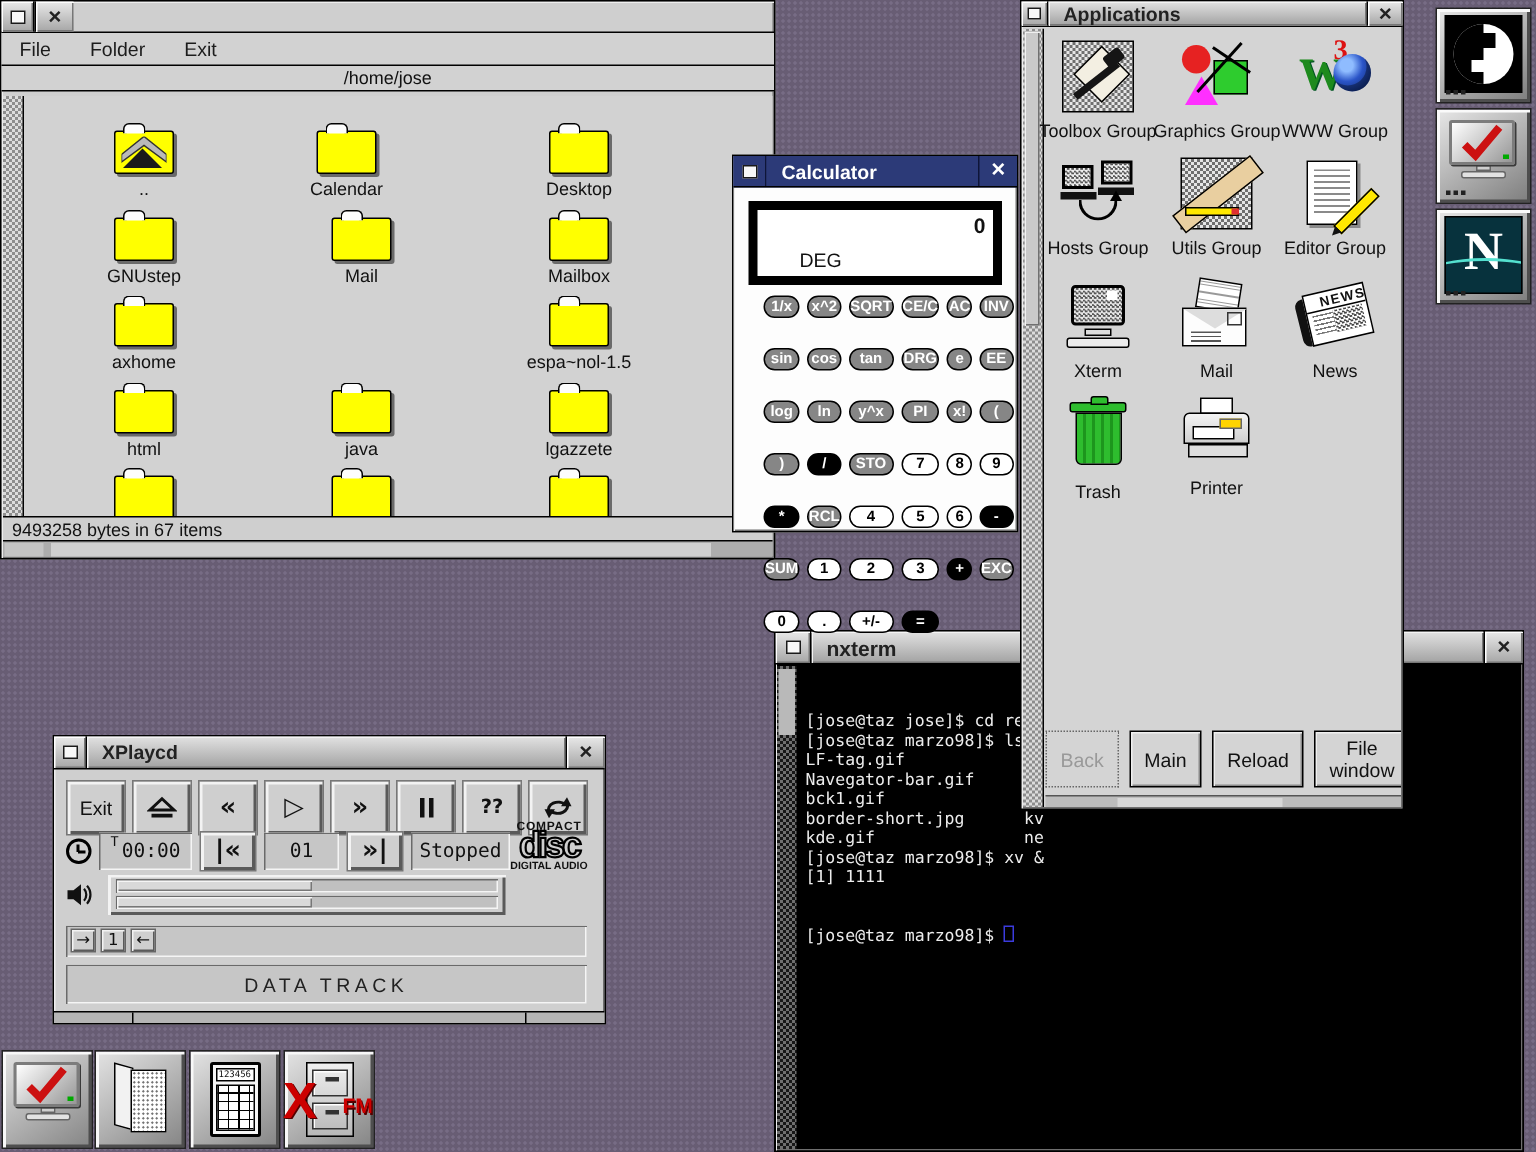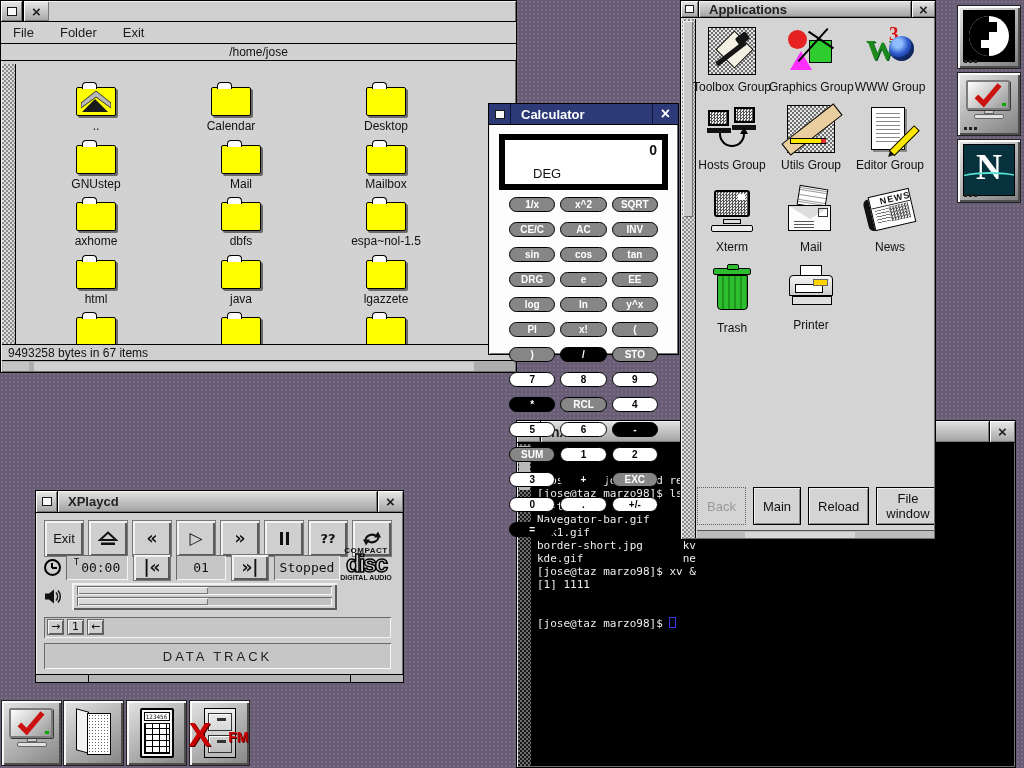--- a/index.html
+++ b/index.html
@@ -51,21 +51,21 @@
   
   #calculator { left:488px; top:103px; width:191px; height:252px; z-index:5; background:#fdfdfd; }
   #calculator .titlebar { background:#2c3a78; }
   #calculator .tb-btn, #calculator .tb-title, #calculator .tb-close {
       background:#2c3a78; box-shadow:none; border-color:#0e1538; }
   #calculator .tb-title { color:#fff; }
   #calculator .tb-close { color:#fff; font-size:16px; }
   .calc-display { margin:9px 10px 7px; height:56px; border:6px solid #000; background:#fff; position:relative; }
   .calc-value { position:absolute; right:5px; top:2px; font-size:14px; font-weight:bold; color:#111; }
   .calc-mode { position:absolute; left:28px; bottom:3px; font-size:13px; color:#111; }
-  .calc-keys { display:grid; grid-template-columns:repeat(3,1fr); grid-auto-rows:15px; gap:10px 5px; padding:0 20px; }
+  .calc-keys { display:grid; grid-template-columns:repeat(6,1fr); grid-auto-rows:15px; gap:20px 5px; padding:0 20px; }
   .calc-key { border-radius:8px; font-size:10px; font-weight:bold; text-align:center; line-height:13px;
               border:1px solid #000; cursor:pointer; padding:0; font-family:"Liberation Sans",sans-serif; }
   .calc-key.t-fn  { background:#868686; color:#fff; }
   .calc-key.t-num { background:#fff; color:#000; }
   .calc-key.t-op  { background:#000; color:#fff; }
 
   
   #applications { left:680px; top:0; width:256px; height:540px; z-index:4; background:#d4d4d4; }
   #applications .titlebar { height:17px; }
   #applications .tb-btn { width:18px; } #applications .tb-btn .sq { width:9px; height:8px; }
@@ -300,24 +300,20 @@
         <div class="fm-label">Mail</div>
       </div>
       <div class="fm-item" style="left: 319px; top: 74px;">
         <div class="folder"></div>
         <div class="fm-label">Mailbox</div>
       </div>
       <div class="fm-item" style="left: 29px; top: 131px;">
         <div class="folder"></div>
         <div class="fm-label">axhome</div>
       </div>
-      <div class="fm-item" style="left: 174px; top: 131px;">
-        <div class="folder"></div>
-        <div class="fm-label">dbfs</div>
-      </div>
       <div class="fm-item" style="left: 319px; top: 131px;">
         <div class="folder"></div>
         <div class="fm-label">espa~nol-1.5</div>
       </div>
       <div class="fm-item" style="left: 174px; top: 189px;">
         <div class="folder"></div>
         <div class="fm-label">java</div>
       </div>
       <div class="fm-item" style="left: 29px; top: 189px;">
         <div class="folder"></div>

